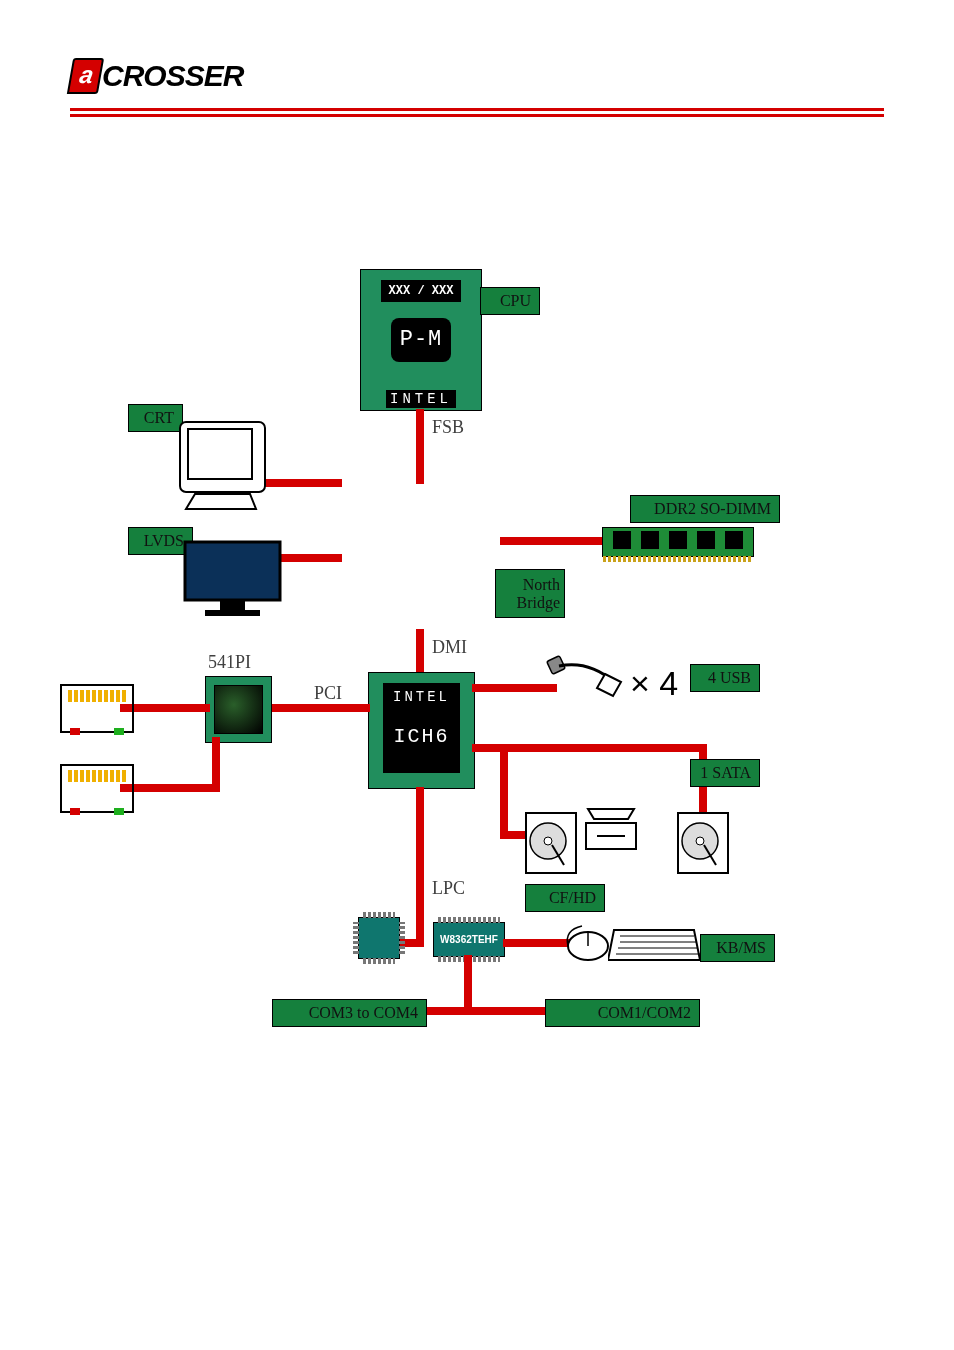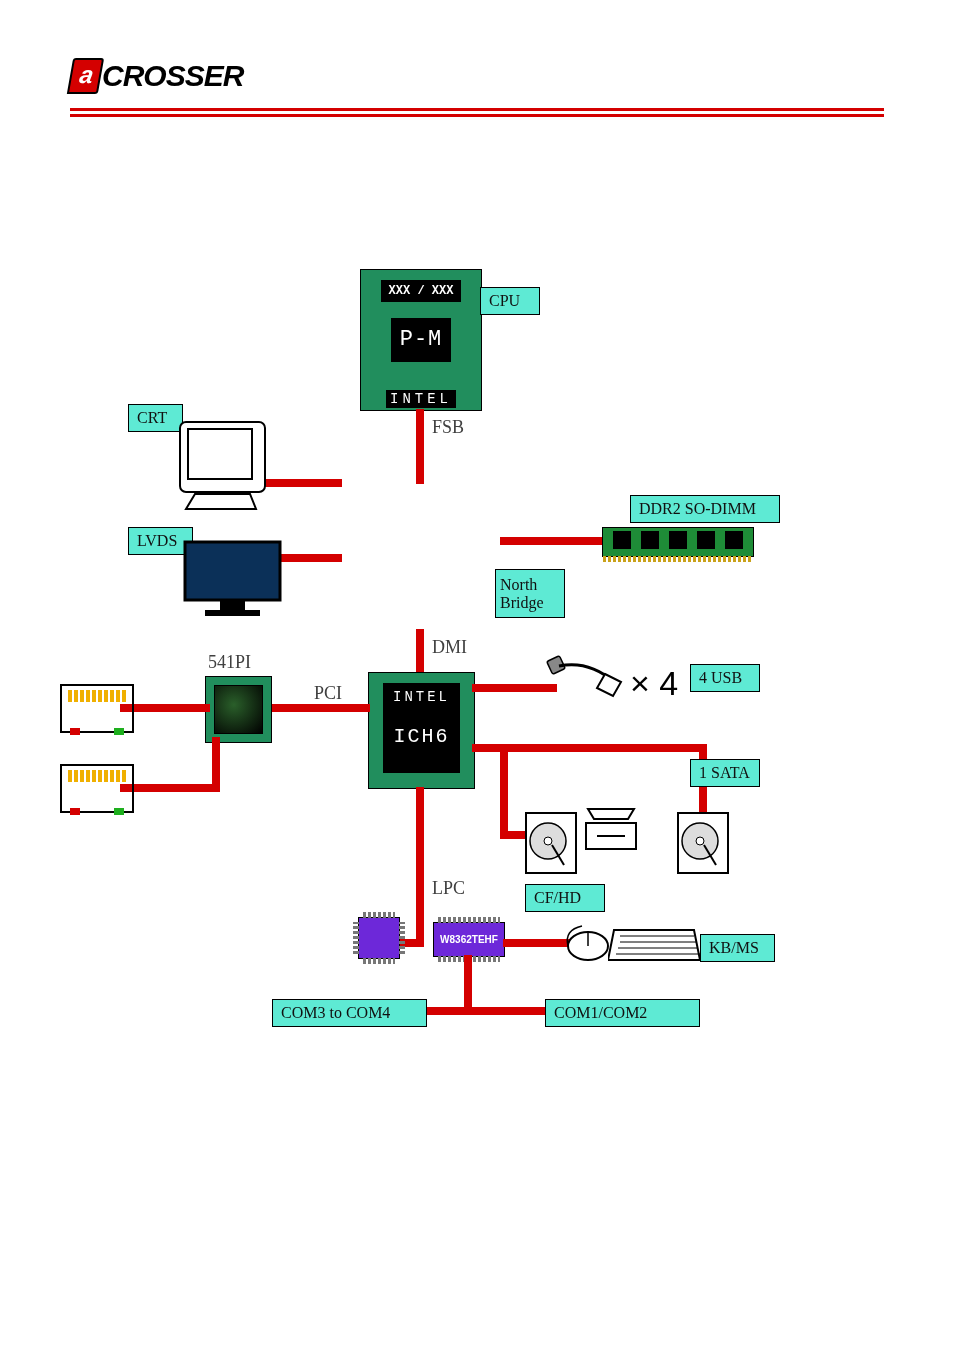--- a/index.html
+++ b/index.html
@@ -9,57 +9,57 @@
           transform:skewX(-10deg);color:#fff;font:italic 800 24px/30px Arial,sans-serif;text-align:center;
           letter-spacing:-2px;}
   .logo-text{font:italic 900 30px Arial,sans-serif;color:#000;margin-left:1px;letter-spacing:-1px;}
   .rule{position:absolute;left:70px;right:70px;border:0;border-top:3px solid #d40000;}
   .rule.r1{top:100px;}
   .rule.r2{top:106px;}
   .diagram{position:absolute;left:60px;top:269px;width:820px;height:810px;}
   .chip{position:absolute;background:#218e5d;border:1px solid #000;color:#fff;}
   .core{position:absolute;background:#000;color:#fff;text-align:center;}
   .core span{display:block;}
-  .note{position:absolute;background:#5eead4;border:1px solid #000;font:400 16px "Comic Sans MS","Comic Sans",cursive;
-        color:#111;padding:4px 8px;text-align:left;box-sizing:border-box;}
+  .note{position:absolute;background:#15803d;border:1px solid #000;font:400 16px "Comic Sans MS","Comic Sans",cursive;
+        color:#111;padding:4px 8px;text-align:right;box-sizing:border-box;}
   .bus{position:absolute;background:#d40000;}
   .bus.h{height:8px;}
   .bus.v{width:8px;}
   .label{position:absolute;font:400 18px "Times New Roman",serif;color:#404040;}
   .dimm{position:absolute;background:#1e8c37;border:1px solid #000;}
   .dimm .lead{position:absolute;bottom:-6px;left:0;right:0;height:6px;
               background:repeating-linear-gradient(90deg,#caa21a 0 3px,transparent 3px 5px);}
   .dimm .slot{position:absolute;top:3px;width:18px;height:18px;background:#000;}
   .rj45{position:absolute;width:70px;height:45px;border:2px solid #000;}
   .rj45 .pins{position:absolute;top:4px;left:6px;right:6px;height:12px;
               background:repeating-linear-gradient(90deg,#f0b000 0 4px,transparent 4px 6px);}
   .rj45 .led{position:absolute;bottom:-4px;width:10px;height:7px;}
   .chipgreen{position:absolute;background:#218e5d;border:1px solid #000;}
-  .sqic{position:absolute;background:#6d28d9;border:1px solid #000;}
+  .sqic{position:absolute;background:#0f766e;border:1px solid #000;}
   .sqic .pins{position:absolute;background:repeating-linear-gradient(90deg,#777 0 3px,transparent 3px 5px);}
   .mult{position:absolute;font:400 34px Arial,sans-serif;color:#000;}
   svg{position:absolute;}
 </style>
 </head>
 <body>
 
 <div class="page">
 
   <div class="logo">
     <div class="logo-a">a</div>
     <div class="logo-text">CROSSER</div>
   </div>
   <hr class="rule r1">
   <hr class="rule r2">
 
   <div class="diagram">
 
     <div class="chip" style="left:300px;top:0;width:120px;height:140px;">
       <div class="core" style="left:20px;top:10px;right:20px;height:22px;font:700 12px/22px 'Courier New',monospace;">XXX / XXX</div>
-      <div class="core" style="left:30px;top:48px;right:30px;height:44px;font:400 22px/44px 'Courier New',monospace;letter-spacing:1px;">P-M</div>
+      <div class="core" style="left:30px;top:48px;right:30px;height:44px;font:400 22px/44px 'Courier New',monospace;letter-spacing:1px;border-radius:8px;">P-M</div>
       <div class="core" style="left:25px;bottom:2px;right:25px;height:18px;font:400 14px/18px 'Courier New',monospace;letter-spacing:4px;">INTEL</div>
     </div>
     <div class="note" style="left:420px;top:18px;width:60px;">CPU</div>
     <div class="bus v" style="left:356px;top:140px;height:75px;"></div>
     <div class="label" style="left:372px;top:148px;">FSB</div>
 
     <div class="note" style="left:435px;top:300px;width:70px;line-height:1.1;padding:6px 4px;">
       <span>North Bridge</span>
     </div>
     <div class="bus v" style="left:356px;top:360px;height:45px;"></div>

